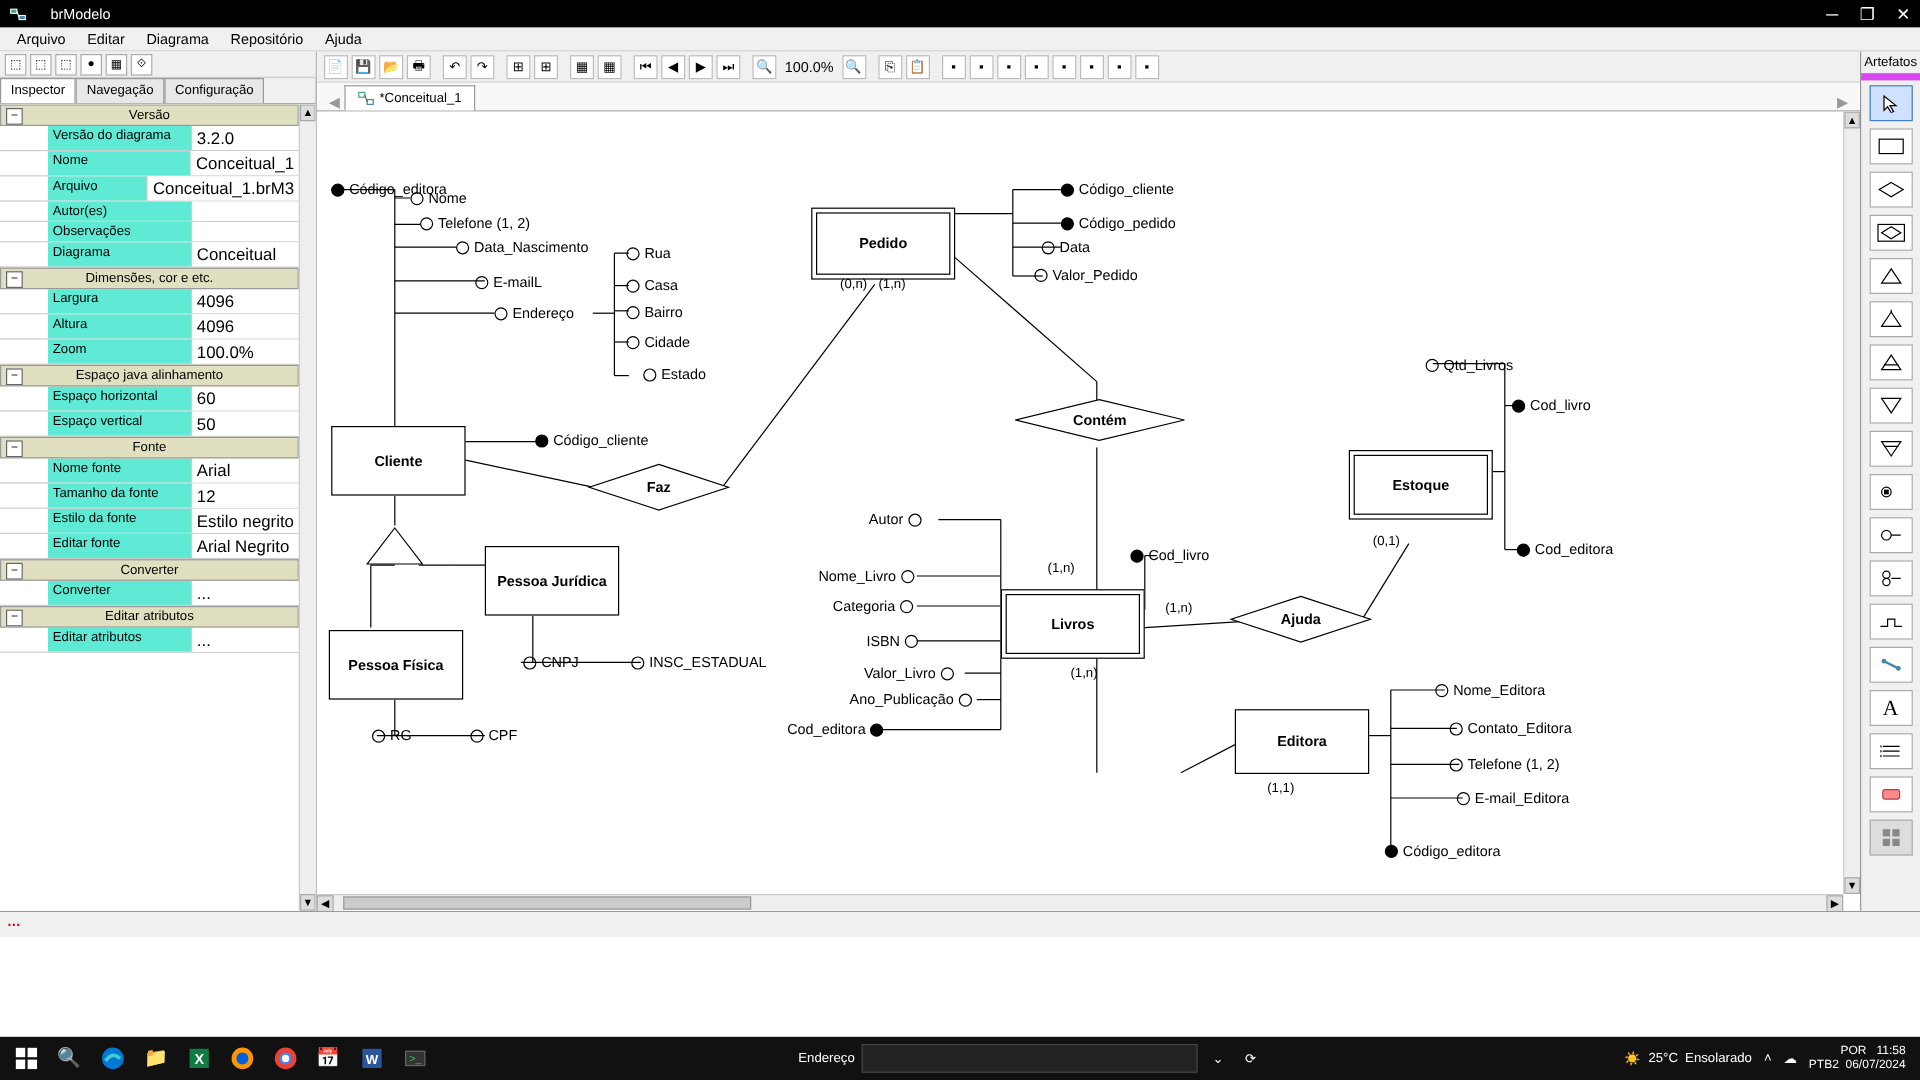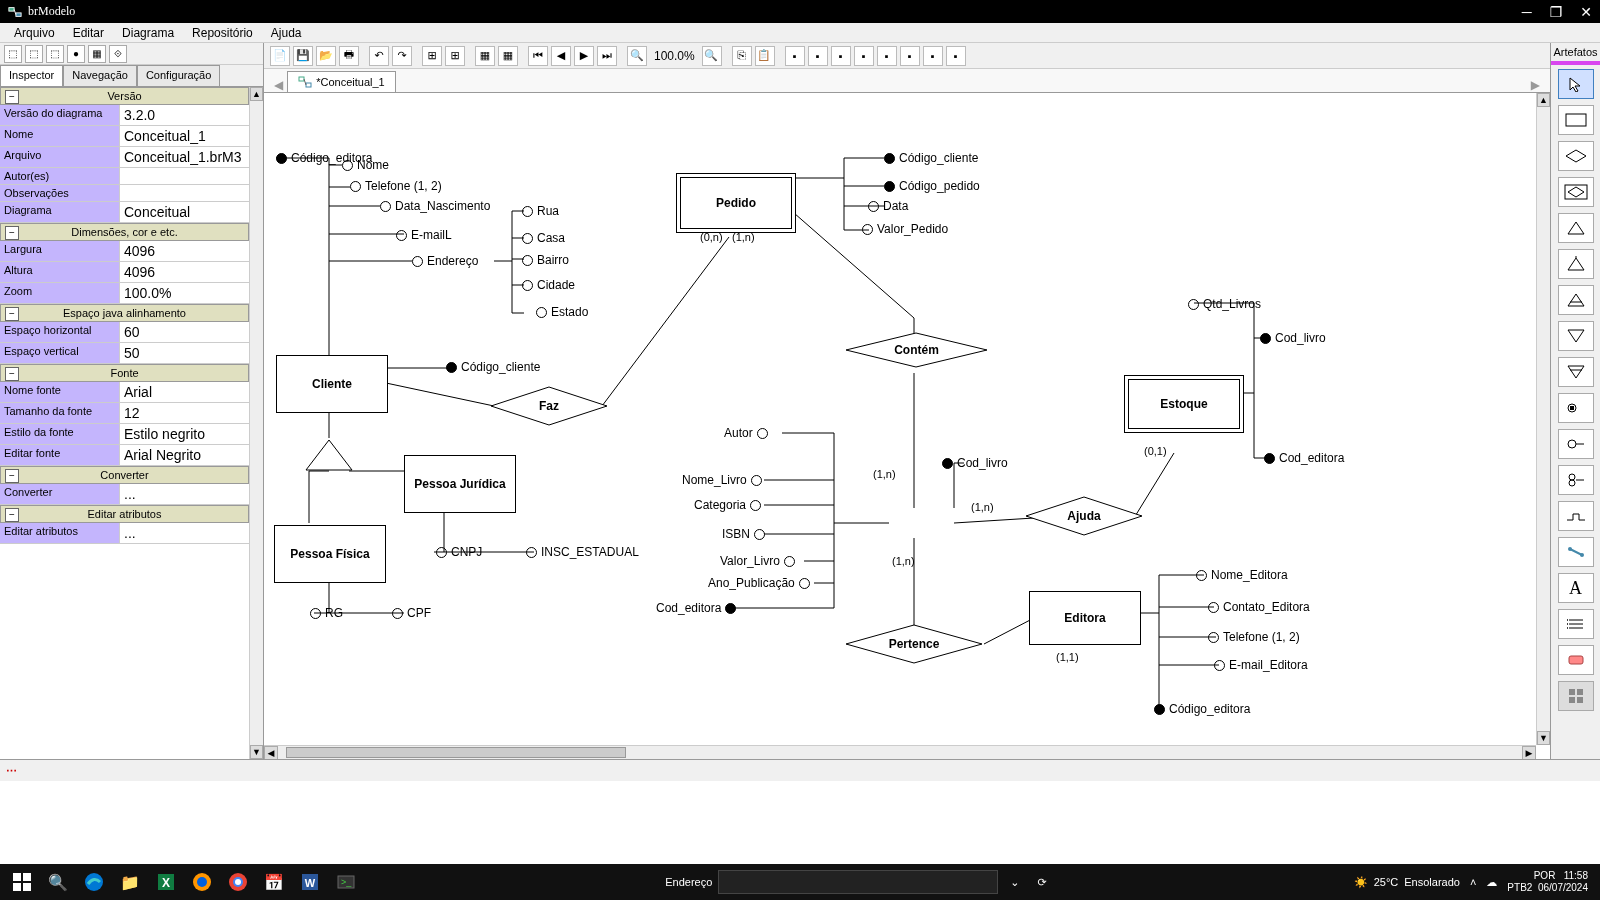--- a/index.html
+++ b/index.html
@@ -1,20 +1,20 @@
 <!DOCTYPE html>
 <html><head>
 <meta charset="utf-8">
 <style>
 * { box-sizing: border-box; margin: 0; padding: 0; }
 body { font-family: Arial, sans-serif; font-size: 12px; background: #fff; overflow: hidden; width: 1600px; height: 900px; position: relative; }
 
 
 .titlebar { background: #000; color: #fff; height: 23px; display: flex; align-items: center; padding: 0 8px; justify-content: space-between; }
-.titlebar .left { display: flex; align-items: center; gap: 6px; font-family: Liberation Serif, serif; }
+.titlebar .left { display: flex; align-items: center; gap: 20px; }
 .titlebar .icon-logo { width: 14px; height: 14px; }
 .titlebar .right { display: flex; gap: 18px; font-size: 14px; }
 .titlebar .btn { cursor: pointer; }
 
 
 .menubar { background: #f0f0f0; height: 20px; display: flex; align-items: center; padding: 0 6px; gap: 2px; border-bottom: 1px solid #ccc; font-size: 12px; }
 .menubar .item { padding: 2px 8px; cursor: pointer; }
 
 
 .main { display: flex; height: 716px; }
@@ -30,21 +30,21 @@
 .left-tabs { display: flex; height: 22px; border-bottom: 1px solid #999; }
 .left-tabs .tab { padding: 3px 8px; border: 1px solid #999; border-bottom: none; background: #e8e8e8; font-size: 11px; cursor: pointer; }
 .left-tabs .tab.active { background: #fff; }
 
 
 .props { flex: 1; overflow-y: auto; background: #fff; position: relative; }
 .props-inner { position: absolute; inset: 0 14px 0 0; }
 .prop-section { background: #e0e0c0; border: 1px solid #999; padding: 2px 4px; text-align: center; font-size: 11px; position: relative; }
 .prop-section .toggle { position: absolute; left: 4px; top: 2px; width: 14px; height: 14px; border: 1px solid #666; background: #fff; font-size: 10px; line-height: 12px; text-align: center; }
 .prop-row { display: flex; border-bottom: 1px solid #ccc; }
-.prop-key { width: 120px; padding: 2px 4px; border-right: 1px solid #ccc; background: #c4b5fd; font-size: 11px; }
+.prop-key { width: 120px; padding: 2px 4px; border-right: 1px solid #ccc; background: #5eead4; font-size: 11px; margin-left: 40px; }
 .prop-val { flex: 1; padding: 2px 4px; background: #fff; font-size: 14px; }
 .scrollbar-v { position: absolute; right: 0; top: 0; bottom: 0; width: 14px; background: #eee; border-left: 1px solid #ccc; }
 .scroll-arrow { height: 14px; background: #ddd; border: 1px solid #aaa; text-align: center; font-size: 9px; line-height: 12px; }
 
 
 .center-toolbar { height: 26px; background: #f0f0f0; border-bottom: 1px solid #ccc; display: flex; align-items: center; padding: 2px 6px; gap: 3px; }
 .ctbtn { width: 20px; height: 20px; border: 1px solid #bbb; background: #fff; display: flex; align-items: center; justify-content: center; font-size: 11px; cursor: pointer; }
 .ctsep { width: 4px; }
 .zoom-label { font-size: 12px; padding: 0 4px; }
 
@@ -67,21 +67,21 @@
 .rel .label { position: absolute; inset: 0; display: flex; align-items: center; justify-content: center; font-size: 12px; font-weight: bold; }
 .attr { position: absolute; display: flex; align-items: center; font-size: 12px; white-space: nowrap; }
 .attr .dot { width: 11px; height: 11px; border: 1px solid #000; border-radius: 50%; margin-right: 4px; flex-shrink: 0; }
 .attr .dot.filled { background: #000; }
 .attr.right-align { flex-direction: row-reverse; }
 .attr.right-align .dot { margin-right: 0; margin-left: 4px; }
 .card { position: absolute; font-size: 11px; }
 .tri { position: absolute; }
 
 
-.palette-title { font-size: 11px; text-align: center; padding: 3px 2px; border-bottom: 4px solid #d946ef; }
+.palette-title { font-size: 11px; text-align: center; padding: 3px 2px; border-bottom: 6px solid #d946ef; }
 .palette { flex: 1; display: flex; flex-direction: column; align-items: center; padding: 4px 0; gap: 6px; overflow-y: auto; }
 .pbtn { width: 36px; height: 30px; border: 1px solid #aaa; background: #fff; display: flex; align-items: center; justify-content: center; cursor: pointer; }
 .pbtn.active { background: #d0e0ff; border-color: #4080c0; }
 
 
 .statusbar { height: 22px; background: #f0f0f0; border-top: 1px solid #999; display: flex; align-items: center; padding: 0 6px; gap: 8px; font-size: 11px; }
 .statusbar .err { color: #c00; }
 .statusbar .dots { color: #c00; font-weight: bold; }
 
 
@@ -365,20 +365,23 @@
           </div>
         <div class="entity dbl" style="left:412px;top:80px;width:120px;height:60px">
             <span>Pedido</span>
           </div>
         <div class="entity" style="left:10px;top:432px;width:112px;height:58px">
             <span>Pessoa Física</span>
           </div>
         <div class="entity" style="left:140px;top:362px;width:112px;height:58px">
             <span>Pessoa Jurídica</span>
           </div>
+        <div class="entity dbl" style="left:570px;top:398px;width:120px;height:58px">
+            <span>Livros</span>
+          </div>
         <div class="entity dbl" style="left:860px;top:282px;width:120px;height:58px">
             <span>Estoque</span>
           </div>
         <div class="entity" style="left:765px;top:498px;width:112px;height:54px">
             <span>Editora</span>
           </div>
 
         <div class="rel" style="left:580px;top:238px;width:145px;height:38px">
           <svg viewBox="0 0 145 38">
               <polygon points="72,2 143,19 72,36 2,19" fill="#fff" stroke="#000"></polygon>
@@ -390,26 +393,20 @@
           <svg viewBox="0 0 120 42">
               <polygon points="60,2 118,21 60,40 2,21" fill="#fff" stroke="#000"></polygon>
             </svg>
           <div class="label">Faz</div>
         </div>
         <div class="rel" style="left:760px;top:402px;width:120px;height:42px">
           <svg viewBox="0 0 120 42">
               <polygon points="60,2 118,21 60,40 2,21" fill="#fff" stroke="#000"></polygon>
             </svg>
           <div class="label">Ajuda</div>
-        </div>
-        <div class="rel" style="left:580px;top:530px;width:140px;height:42px">
-          <svg viewBox="0 0 140 42">
-              <polygon points="70,2 138,21 70,40 2,21" fill="#fff" stroke="#000"></polygon>
-            </svg>
-          <div class="label">Pertence</div>
         </div>
 
         <div class="tri" style="left:40px;top:345px">
           <svg width="50" height="34">
               <polygon points="25,2 48,32 2,32" fill="#fff" stroke="#000"></polygon>
             </svg>
         </div>
 
         <div class="attr" style="left:12px;top:58px">
             <span class="dot filled"></span>

